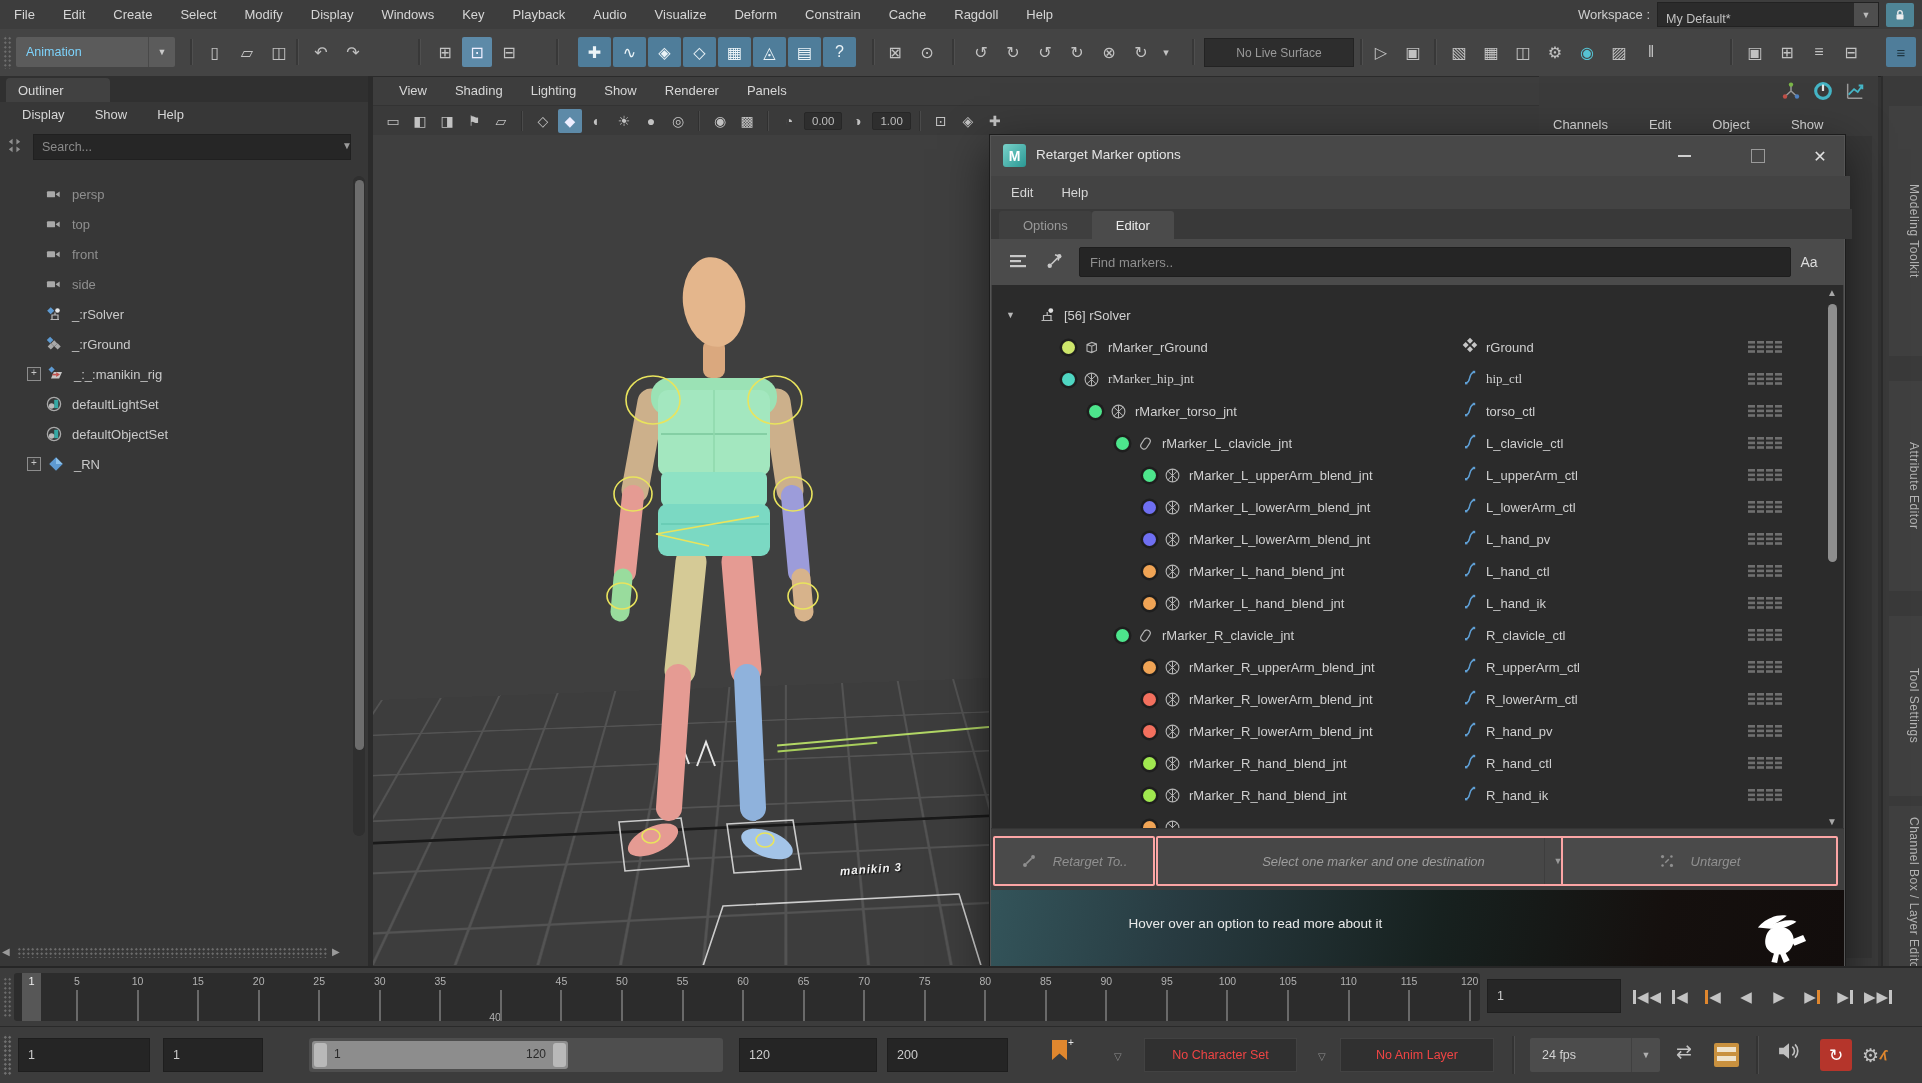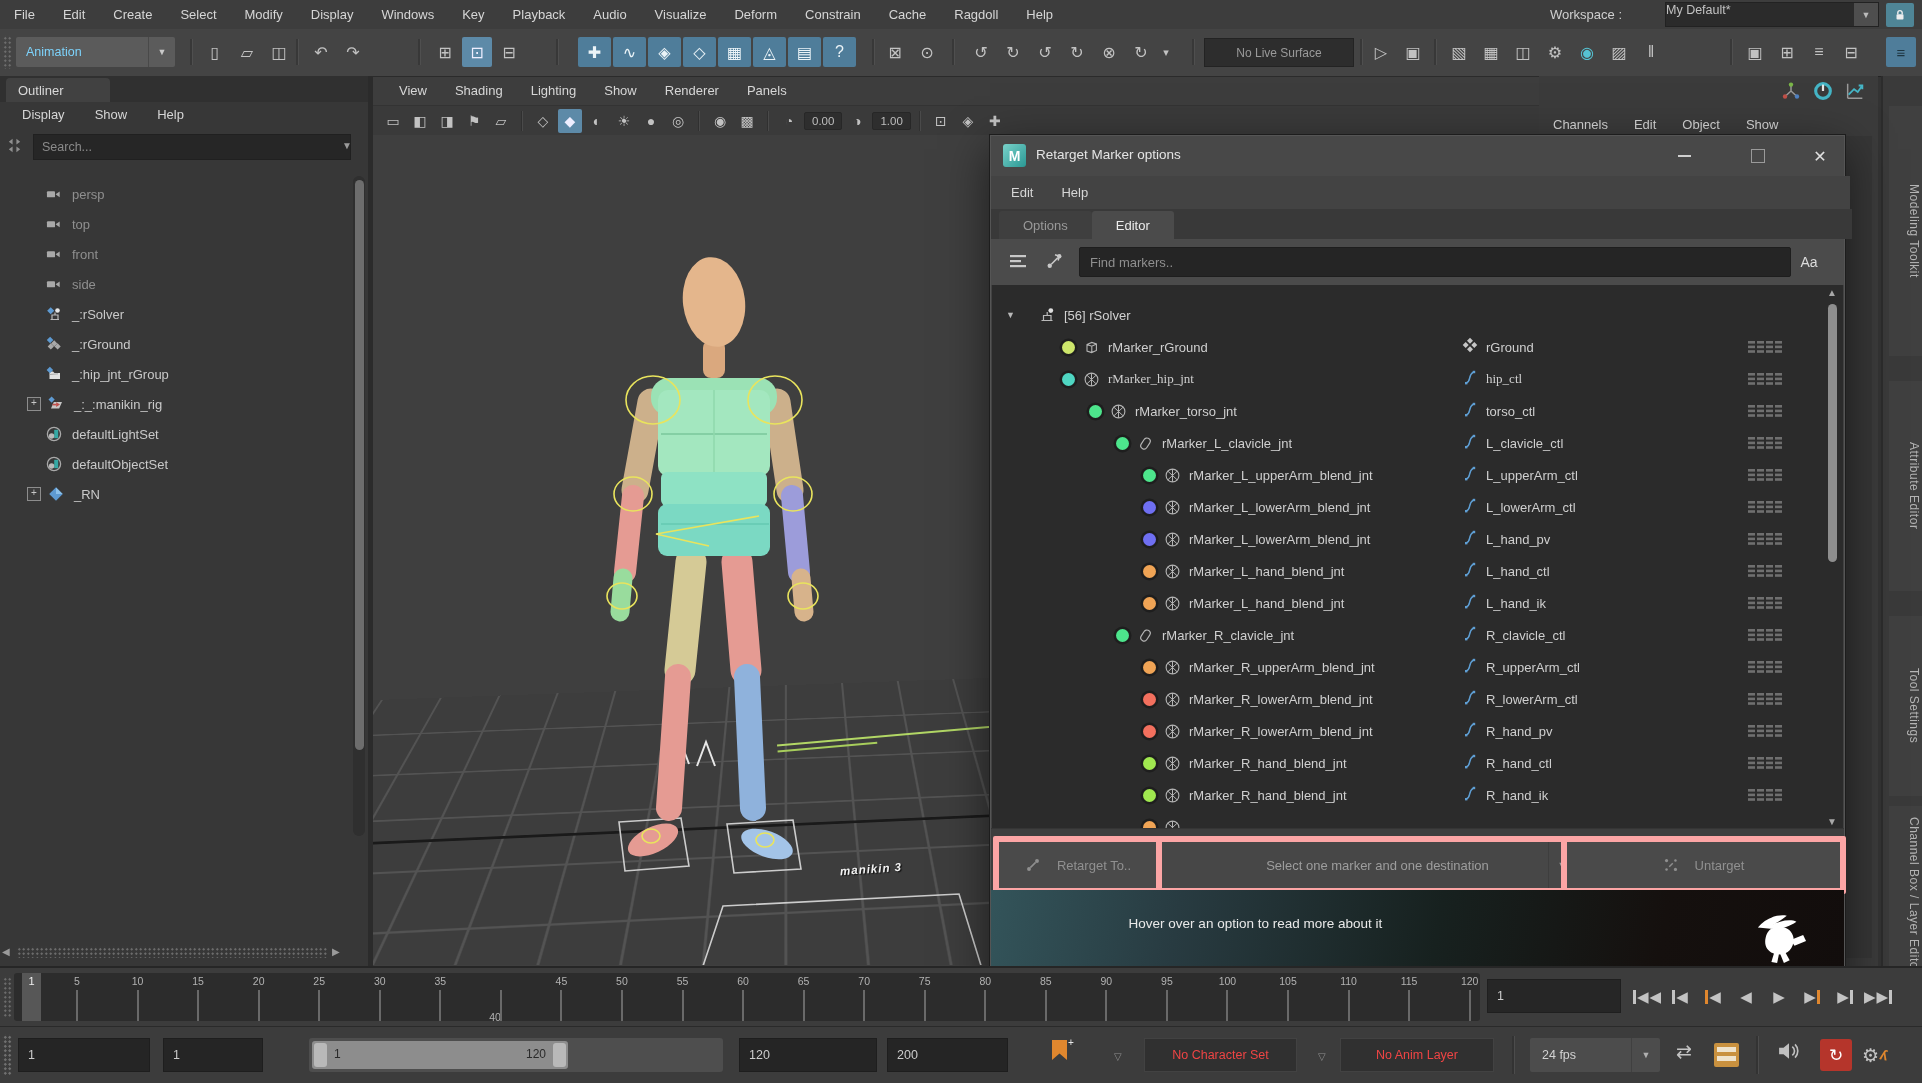--- a/index.html
+++ b/index.html
@@ -5,21 +5,21 @@
   html,body{margin:0;padding:0;width:1922px;height:1083px;overflow:hidden;background:#2f2f2f;
     font-family:"Liberation Sans","DejaVu Sans",sans-serif;-webkit-font-smoothing:antialiased;}
   .abs{position:absolute;}
   #stage{position:relative;width:1922px;height:1083px;background:#333;}
   .grip{background-image:radial-gradient(#707070 1.1px,transparent 1.2px);background-size:4.5px 4.5px;background-position:1px 1px;}
   
   #menubar{left:0;top:0;width:1922px;height:29px;background:#3d3d3d;border-bottom:1px solid #2a2a2a;display:flex;align-items:center;}
   .mb-item{padding:0 14px;font-size:13px;color:#d6d6d6;line-height:29px;cursor:default;}
   #ws-area{position:absolute;right:8px;top:2px;display:flex;align-items:center;gap:7px;}
   #ws-label{font-size:13px;color:#cfcfcf;}
-  #ws-select{width:212px;height:23px;background:#2b2b2b;border:1px solid #222;display:flex;align-items:flex-start;color:#c2c2c2;font-size:12.5px;padding-left:0;position:relative;margin-left:36px;}
+  #ws-select{width:212px;height:23px;background:#2b2b2b;border:1px solid #222;display:flex;align-items:flex-end;color:#c2c2c2;font-size:12.5px;padding-left:8px;position:relative;}
   #ws-select .dd{position:absolute;right:0;top:0;width:24px;height:23px;background:#4e4e4e;color:#bbb;font-size:9px;display:flex;align-items:center;justify-content:center;}
   #ws-lock{width:28px;height:24px;background:#4f8596;border-radius:2px;display:flex;align-items:center;justify-content:center;}
   
   #statusline{left:0;top:29px;width:1922px;height:47px;background:#444;border-bottom:1px solid #242424;}
   #statusline .grip{position:absolute;left:2px;top:6px;width:10px;height:34px;}
   #mode-select{position:absolute;left:16px;top:8px;width:132px;height:30px;background:#5b5b5b;border-radius:2px 0 0 2px;color:#7dd3fc;font-size:12.5px;display:flex;align-items:center;padding-left:10px;}
   #mode-arrow{position:absolute;left:148px;top:8px;width:26px;height:30px;background:#5b5b5b;border-left:1px solid #494949;border-radius:0 2px 2px 0;color:#c9c9c9;font-size:9px;display:flex;align-items:center;justify-content:center;}
   .sl-group{position:absolute;top:8px;height:30px;display:flex;gap:2px;}
   .sl-sep{position:absolute;top:10px;width:2px;height:26px;background:#383838;border-right:1px solid #4f4f4f;}
   .icon{width:30px;height:30px;display:flex;align-items:center;justify-content:center;font-size:16px;color:#c2c2c2;border-radius:2px;}
@@ -68,21 +68,21 @@
       repeating-linear-gradient(90deg,#535353 0 2px,transparent 2px 56px);
     transform:perspective(820px) rotateX(54deg) rotateZ(-3.5deg);transform-origin:42% 0;}
   #rground-line{position:absolute;left:404px;top:600px;width:218px;height:10px;transform:rotate(-5deg);}
   #rground-line .l1{position:absolute;left:0;top:0;width:100%;height:2px;background:#b2d765;}
   #rground-line .l2{position:absolute;left:0;top:6px;width:46%;height:2px;background:#a7cd5c;}
   .manikin{position:absolute;left:128px;top:37px;}
   #manikin-label{position:absolute;left:467px;top:728px;transform:rotate(-4deg);color:#f2f2f2;font-size:11.5px;font-weight:bold;font-style:italic;letter-spacing:1px;text-shadow:1px 1px 1px #111;}
   
   #channelbox{left:1539px;top:76px;width:339px;height:890px;background:#3b3b3b;}
   #cb-icons{position:absolute;right:12px;top:4px;display:flex;gap:10px;}
-  #cb-menu{position:absolute;left:14px;top:34px;display:flex;gap:26px;}
+  #cb-menu{position:absolute;left:14px;top:34px;display:flex;gap:41px;}
   #cb-menu .mb-item{padding:0;font-size:13px;}
   #cb-inner{position:absolute;left:8px;top:60px;right:6px;bottom:8px;background:#363636;}
   
   #righttabs{left:1881px;top:76px;width:41px;height:890px;background:#3a3a3a;border-left:2px solid #2c2c2c;}
   .rtab{position:absolute;left:6px;width:28px;writing-mode:vertical-rl;font-size:12px;color:#b4b4b4;letter-spacing:.5px;background:#404040;border-radius:0 3px 3px 0;padding:10px 4px;text-align:center;}
   
   #dialog{left:990px;top:135px;width:853px;height:858px;background:#424242;border:1px solid #555;outline:1px solid #1d1d1d;box-shadow:0 14px 44px rgba(0,0,0,.55);}
   #dlg-title{position:absolute;left:0;top:0;width:100%;height:40px;background:#484848;}
   #dlg-mayaicon{position:absolute;left:12px;top:8px;width:23px;height:23px;border-radius:3px;background:linear-gradient(135deg,#79d2ca,#2a9894);color:#fff;font-weight:bold;font-size:14px;display:flex;align-items:center;justify-content:center;}
   #dlg-titletext{position:absolute;left:45px;top:11px;font-size:13.5px;color:#e4e4e4;}
@@ -110,21 +110,21 @@
   .rt-dot{width:13px;height:13px;border-radius:50%;box-shadow:0 0 0 2.5px rgba(22,22,22,.6);flex:none;}
   .rt-mic{width:17px;height:17px;margin-left:8px;flex:none;display:flex;align-items:center;}
   .rt-name{font-size:13px;color:#cfcfcf;margin-left:8px;white-space:nowrap;}
   .rt-dest{position:absolute;left:470px;display:flex;align-items:center;gap:8px;}
   .rt-dest .rt-name{margin-left:0;}
   .rt-opts{position:absolute;left:756px;top:9px;}
   #rt-scroll{position:absolute;left:835px;top:151px;width:13px;height:540px;}
   #rt-scroll .sarr{position:absolute;left:1px;color:#a8a8a8;font-size:10px;}
   #rt-thumb{position:absolute;left:2px;top:17px;width:9px;height:258px;background:#8e8e8e;border-radius:5px;}
   #dlg-buttons{position:absolute;left:0;top:692px;width:100%;height:62px;background:#3e3e3e;border-top:1px solid #353535;}
-  .dlg-btn{position:absolute;top:7px;height:46px;background:#4a4a4a;border:6px solid #fca5a5;border-radius:2px;display:flex;align-items:center;justify-content:center;gap:16px;color:#909090;font-size:13px;}
+  .dlg-btn{position:absolute;top:7px;height:46px;background:#4a4a4a;border:2px solid #fca5a5;border-radius:2px;display:flex;align-items:center;justify-content:center;gap:16px;color:#909090;font-size:13px;font-style:italic;}
   #btn-retarget{left:2px;width:158px;}
   #combo-dest{left:165px;width:395px;background:#474747;justify-content:center;padding-left:18px;color:#9d9d9d;}
   #combo-dest .dd{position:absolute;right:0;top:0;width:26px;height:100%;border-left:1px solid #3e3e3e;display:flex;align-items:center;justify-content:center;font-size:9px;color:#9a9a9a;}
   #btn-untarget{left:570px;width:273px;}
   #dlg-help{position:absolute;left:0;top:754px;width:100%;height:104px;overflow:hidden;
     background:linear-gradient(100deg,#33545a 0%,#283b41 22%,#17211f 52%,#15100e 78%,#120d0c 100%);}
   #dlg-helptext{position:absolute;left:0;top:26px;width:62%;text-align:center;color:#e9e9e9;font-size:13.5px;}
   #rabbit{position:absolute;right:34px;top:22px;}
   
   #ruler-row{left:0;top:966px;width:1922px;height:58px;background:#3c3c3c;border-top:2px solid #262626;}
@@ -357,31 +357,20 @@
                 <rect x="6" y="5.2" width="4.4" height="4.4" transform="rotate(45 8.2 7.4)"></rect>
                 <rect x="2.6" y="8.2" width="4.4" height="4.4" transform="rotate(45 4.8 10.4)"></rect>
                 <rect x="9.4" y="8.2" width="4.4" height="4.4" transform="rotate(45 11.6 10.4)"></rect>
               </g>
               <rect x="1.8" y="1.8" width="4.6" height="4.6" transform="rotate(45 4.1 4.1)" fill="#5e9ad2"></rect>
             </svg>
           </span>
           <span class="ot-label">_:rGround</span>
         </div>
         <div class="ot-row">
-          <span style="width: 46px; flex: 0 0 auto;"></span>
-          <span class="ot-ic">
-            <svg viewBox="0 0 16 16" width="16" height="16">
-              <path d="M3.5 5.5 H7 L8.5 7 H14 V13 H3.5 Z" fill="#e3e3e3"></path>
-              <path d="M3.5 8.5 L12 7.8" stroke="#9a9a9a" stroke-width=".8"></path>
-              <rect x="1.6" y="1.6" width="4.6" height="4.6" transform="rotate(45 3.9 3.9)" fill="#5e9ad2"></rect>
-            </svg>
-          </span>
-          <span class="ot-label">_:hip_jnt_rGroup</span>
-        </div>
-        <div class="ot-row">
           <span class="ot-exp">+</span>
           <span class="ot-ic">
             <svg viewBox="0 0 16 16" width="16" height="16">
               <path d="M3 12.5 L5.8 6 H14 L11.2 12.5 Z" fill="#c6c6c6"></path>
               <path d="M4.5 8.6 H8.6" stroke="#c0504c" stroke-width="1.6"></path>
               <path d="M8.2 6.2 L12 8.6 L8.2 11 Z" fill="#c0504c"></path>
               <rect x="1.4" y="1.4" width="4.4" height="4.4" transform="rotate(45 3.6 3.6)" fill="#5e9ad2"></rect>
             </svg>
           </span>
           <span class="ot-label">_:_:manikin_rig</span>

